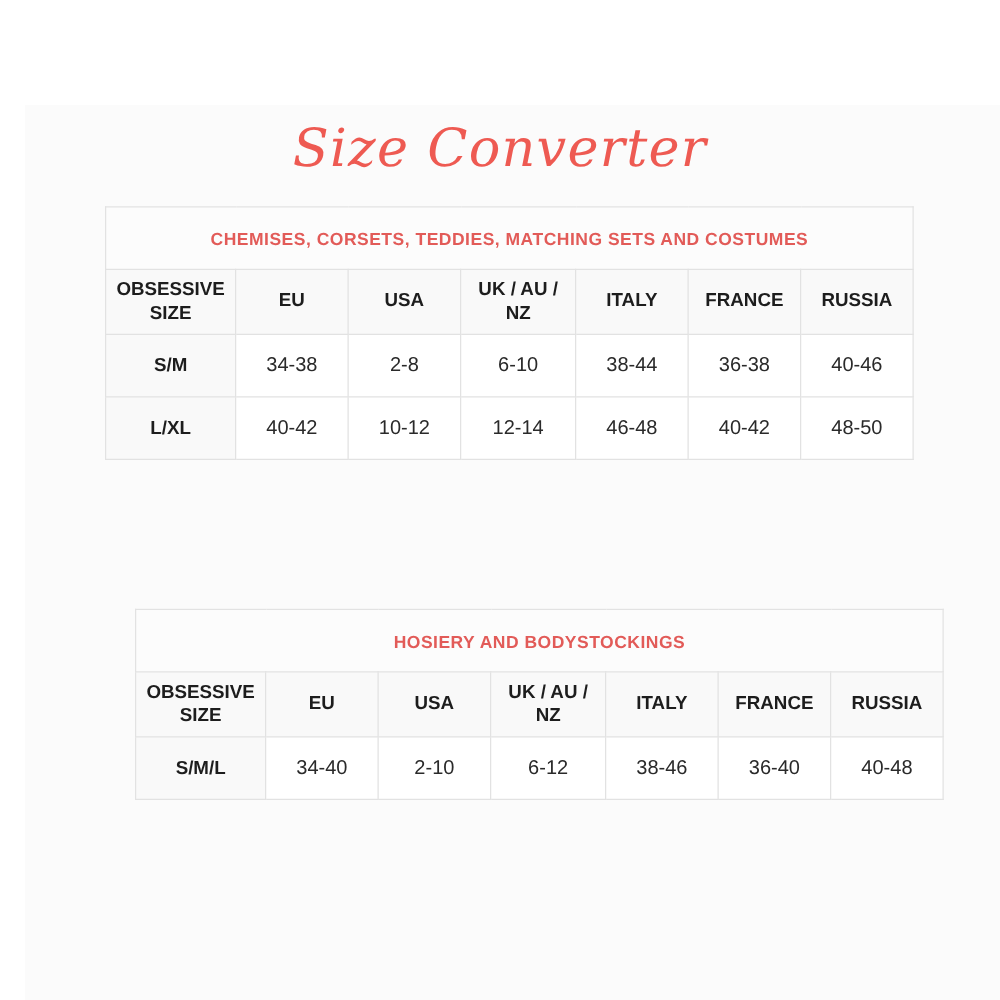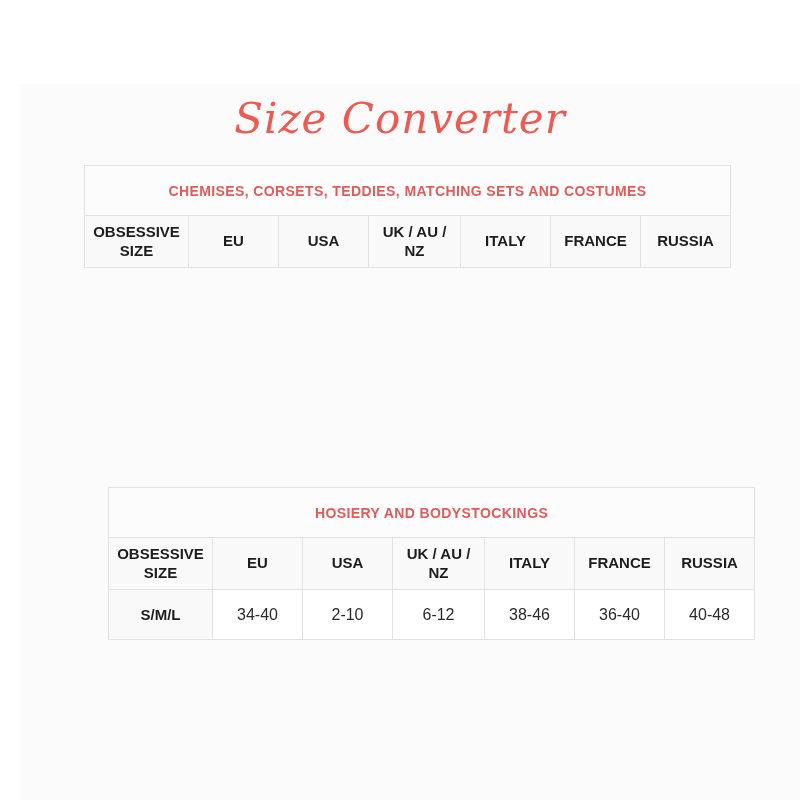--- a/index.html
+++ b/index.html
@@ -127,20 +127,38 @@
           <th>OBSESSIVE SIZE</th>
           <th>EU</th>
           <th>USA</th>
           <th>UK / AU / NZ</th>
           <th>ITALY</th>
           <th>FRANCE</th>
           <th>RUSSIA</th>
         </tr>
       </thead>
       <tbody>
+        <tr class="data-row">
+          <th>S/M</th>
+          <td>34-38</td>
+          <td>2-8</td>
+          <td>6-10</td>
+          <td>38-44</td>
+          <td>36-38</td>
+          <td>40-46</td>
+        </tr>
+        <tr class="data-row">
+          <th>L/XL</th>
+          <td>40-42</td>
+          <td>10-12</td>
+          <td>12-14</td>
+          <td>46-48</td>
+          <td>40-42</td>
+          <td>48-50</td>
+        </tr>
       </tbody>
     </table>
   </div>
 
   <div class="size-table-wrap second">
     <table class="size-table">
       <colgroup>
         <col style="width:104px">
         <col style="width:90px">
           <col style="width:90px">

